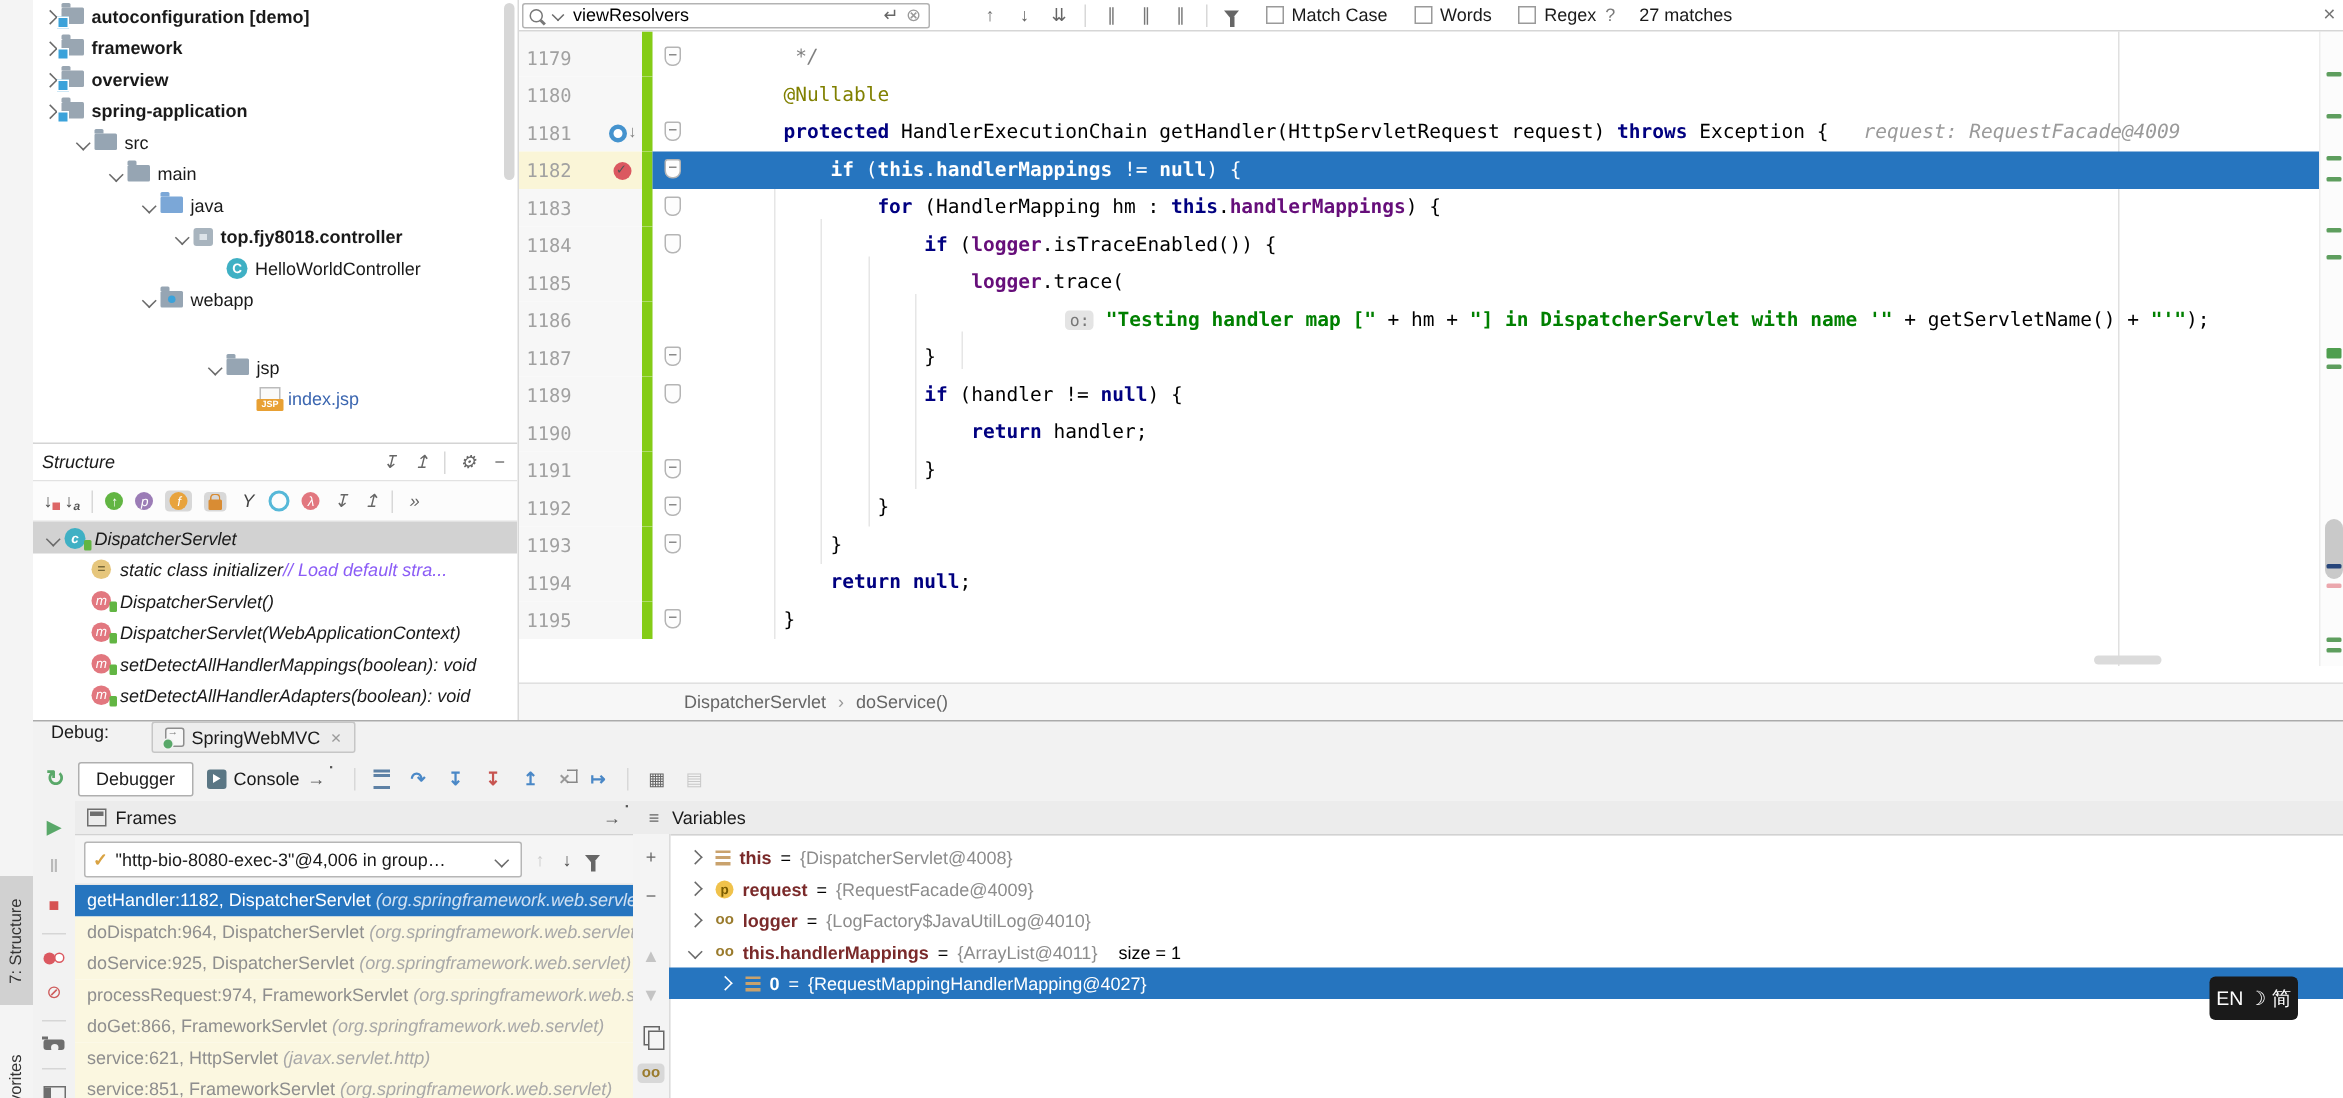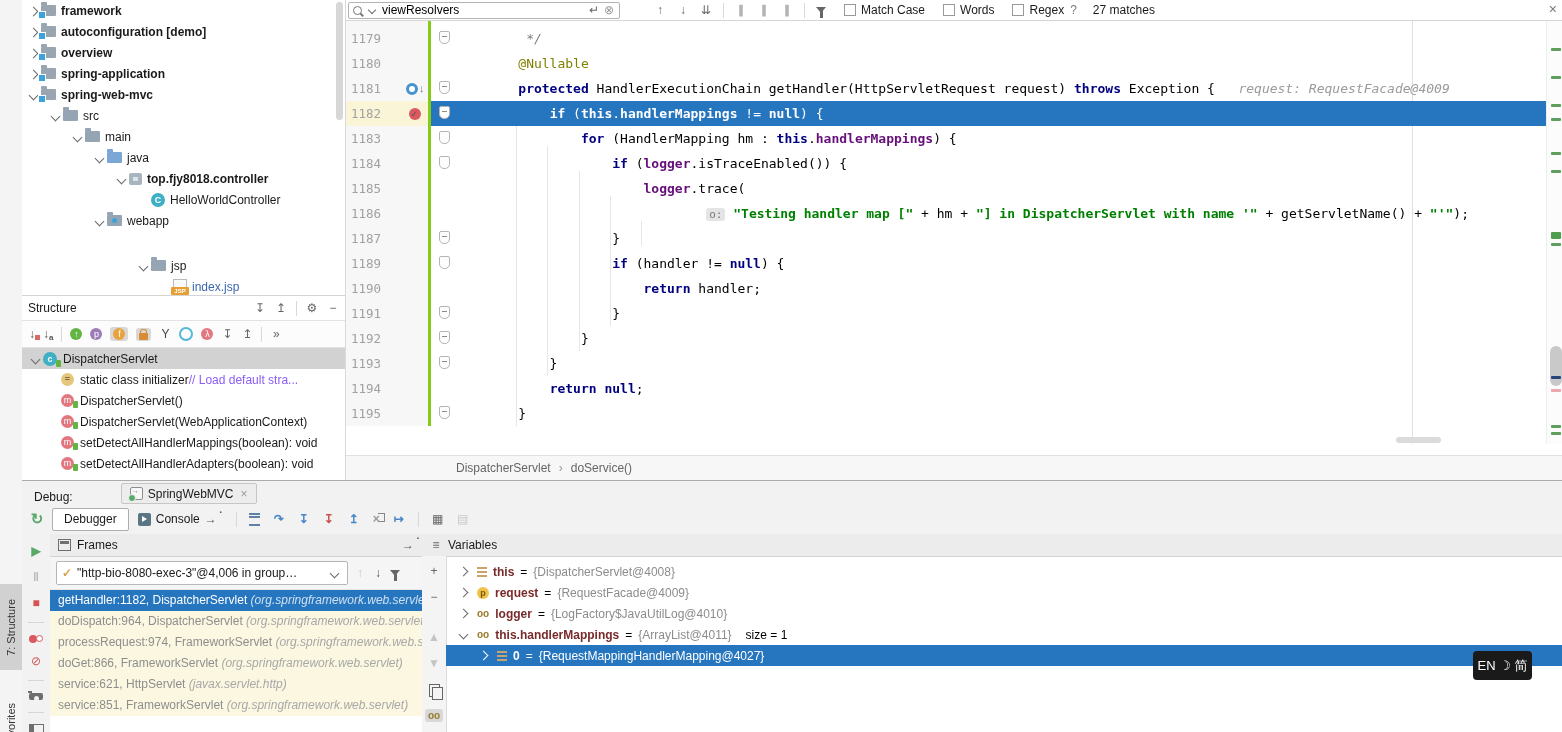--- a/index.html
+++ b/index.html
@@ -32,21 +32,21 @@
   .i-pkg{width:13px;height:12px;background:#A8B4BE;border-radius:2px;position:relative;flex:0 0 13px;}
   .i-pkg::after{content:"";position:absolute;left:4px;top:4px;width:5px;height:4px;background:#DDE3E8;}
   .i-class{width:14px;height:14px;border-radius:50%;background:#3FB0C4;color:#fff;font-size:9px;font-weight:bold;text-align:center;line-height:14px;flex:0 0 14px;}
   .i-jsp{width:12px;height:14px;background:#FAFAFA;border:1px solid #BBB;position:relative;flex:0 0 12px;}
   .i-jsp::after{content:"JSP";position:absolute;bottom:-1px;left:-3px;right:-3px;background:#E8A033;color:#fff;font-size:6px;line-height:8px;text-align:center;border-radius:1px;font-weight:bold;}
   .ovl{position:relative;}
   .ovl::after{content:"";position:absolute;right:-4px;bottom:-1px;width:5px;height:7px;background:#62B543;border-radius:1px;}
   .i-init{width:13px;height:13px;border-radius:50%;background:#E6C67C;color:#7a6a3a;font-size:9px;font-weight:bold;text-align:center;line-height:13px;flex:0 0 13px;}
   .i-method{width:13px;height:13px;border-radius:50%;background:#E2777F;color:#fff;font-size:9px;text-align:center;line-height:13px;flex:0 0 13px;}
   
-  .struct{left:22px;top:295px;width:323px;height:185px;background:#fff;border-top:1px solid #D4D4D4;overflow:hidden;}
+  .struct{left:22px;top:295px;width:323px;height:185px;background:#fff;border-top:1px solid #D4D4D4;overflow:hidden;font-style:italic;}
   .sheader{height:24px;display:flex;align-items:center;border-bottom:1px solid #E2E2E2;padding:0 6px;}
   .sheader .ttl{color:#1a1a1a;}
   .sheader .hicons{margin-left:auto;display:flex;align-items:center;gap:9px;}
   .stoolbar{height:26px;display:flex;align-items:center;gap:8px;padding:0 7px;border-bottom:1px solid #E2E2E2;background:#FCFCFC;}
   .srow{height:21px;display:flex;align-items:center;white-space:nowrap;}
   .srow.sel{background:#D2D2D2;}
   .srow .lbl{margin-left:6px;}
   .srow .cmt{color:#8b5cf6;}
   .sep-v{width:1px;height:15px;background:#D8D8D8;}
   .actbg{background:#D8D8D8;border-radius:3px;padding:1px 3px;display:inline-flex;align-items:center;justify-content:center;}
@@ -73,21 +73,21 @@
   .matches{margin-left:16px;color:#1a1a1a;}
   .fb-icons{display:flex;align-items:center;gap:11px;margin-left:34px;}
   .fb-close{position:absolute;right:6px;top:1px;font-size:14px;color:#777;}
   .guides{position:absolute;left:0;top:0;}
   .guide{position:absolute;width:1px;background:#E6E6E6;}
   .mguide{position:absolute;width:1px;background:#E0E0E0;top:20px;height:424px;}
   .rows{position:absolute;left:0;top:20px;right:16px;}
   .eline{height:25px;display:flex;font-family:"DejaVu Sans Mono",monospace;font-size:13px;line-height:25px;}
   .eline.partial{height:6px;overflow:hidden;}
   .eline.partial > *{margin-top:-19px;}
-  .g{width:82px;flex:0 0 82px;background:#F7F7F7;border-right:3px solid #84cc16;display:flex;}
+  .g{width:82px;flex:0 0 82px;background:#F7F7F7;border-right:7px solid #84cc16;display:flex;}
   .g .num{width:52px;padding-left:5px;color:#A1A1A1;font-size:12.5px;}
   .g .gi{width:26px;position:relative;display:flex;align-items:center;justify-content:center;gap:1px;}
   .cw{flex:1;position:relative;padding-left:56px;white-space:pre;overflow:hidden;}
   .exec .cw{background:#2675BF;}
   .exec .cw span{color:#fff !important;}
   .exec .g{background:#FAF5D7;}
   .fold{position:absolute;left:8px;top:5px;width:11px;height:13px;background:#FDFDFD;border:1px solid #B5B5B5;border-radius:2px 2px 5px 5px;box-sizing:border-box;}
   .fold.m::after{content:"";position:absolute;left:2px;right:2px;top:4px;border-top:1px solid #8a8a8a;}
   .tk-k{color:#000080;font-weight:bold;}
   .tk-f{color:#660E7A;font-weight:bold;}
@@ -104,21 +104,21 @@
   .gi .arr{color:#7c7c7c;font-weight:bold;font-size:11px;font-family:"Liberation Sans",sans-serif;}
   .estripe{position:absolute;right:0;top:0;width:16px;height:444px;background:#FCFCFC;border-left:1px solid #EDEDED;}
   .mark{position:absolute;right:2px;width:10px;border-radius:1px;}
   .echeck{position:absolute;right:1px;top:8px;color:#3D9440;font-size:12px;font-weight:bold;}
   .ethumb{position:absolute;right:1px;top:346px;width:12px;height:40px;background:#C9C9C9;border-radius:6px;}
   .hthumb{position:absolute;left:1050px;top:437px;width:45px;height:6px;background:#DBDBDB;border-radius:3px;}
   .crumbs{position:absolute;left:0;right:0;top:455px;height:24px;background:#F7F7F7;border-top:1px solid #E0E0E0;display:flex;align-items:center;padding-left:110px;color:#666;gap:8px;}
   .crumbs .sep{color:#999;}
   
   .debug{left:22px;top:480px;width:1540px;height:252px;background:#F2F2F2;border-top:1px solid #ABABAB;}
-  .dtitle{position:absolute;left:0;top:0;right:0;height:23px;display:flex;align-items:flex-end;gap:20px;}
+  .dtitle{position:absolute;left:0;top:0;right:0;height:23px;display:flex;align-items:flex-start;}
   .dtitle .t{margin-left:12px;color:#1a1a1a;}
   .dtab{margin-left:28px;height:19px;display:flex;align-items:center;gap:5px;padding:0 8px;background:#EDEDED;border:1px solid #C6C6C6;border-radius:2px;}
   .dtab .x{color:#9a9a9a;font-size:12px;margin-left:2px;}
   .ic-dtab{width:11px;height:11px;border:1px solid #8E8E8E;border-radius:2px;position:relative;background:#F7F7F7;}
   .ic-dtab::before{content:"";position:absolute;left:-3px;bottom:-3px;width:6px;height:6px;border-radius:50%;background:#59A869;border:1px solid #F2F2F2;}
   .ic-dtab::after{content:"→";font-size:7px;color:#777;position:absolute;left:1px;top:-1px;}
   .dtoolbar{position:absolute;left:0;top:23px;right:0;height:30px;background:#F2F2F2;border-bottom:1px solid #D4D4D4;display:flex;align-items:center;}
   .rerun-slot{width:30px;display:flex;justify-content:center;}
   .tab-dbg{height:21px;line-height:21px;padding:0 11px;background:#fff;border:1px solid #AFAFAF;border-radius:2px;}
   .tab-con{height:21px;display:flex;align-items:center;gap:5px;padding:0 9px;color:#1a1a1a;}
@@ -185,41 +185,36 @@
     </div>
     <div class="stripe-item" style="top:686px;height:92px;">
       <span class="vlabel">2: Favorites</span>
     </div>
   </div>
 
   <div class="abs proj" id="proj-tree">
       <div class="prow" style="padding-left: 4px;">
         <span class="chevslot"><span class="chev"></span></span>
         <span class="i-module"></span>
-        <span class="lbl bold">framework</span>
+        <span class="lbl bold">autoconfiguration [demo]</span>
       </div>
       <div class="prow" style="padding-left: 4px;">
         <span class="chevslot"><span class="chev"></span></span>
         <span class="i-module"></span>
-        <span class="lbl bold">autoconfiguration [demo]</span>
+        <span class="lbl bold">framework</span>
       </div>
       <div class="prow" style="padding-left: 4px;">
         <span class="chevslot"><span class="chev"></span></span>
         <span class="i-module"></span>
         <span class="lbl bold">overview</span>
       </div>
       <div class="prow" style="padding-left: 4px;">
         <span class="chevslot"><span class="chev"></span></span>
         <span class="i-module"></span>
         <span class="lbl bold">spring-application</span>
-      </div>
-      <div class="prow" style="padding-left: 4px;">
-        <span class="chevslot"><span class="chev d"></span></span>
-        <span class="i-module"></span>
-        <span class="lbl bold">spring-web-mvc</span>
       </div>
       <div class="prow" style="padding-left: 26px;">
         <span class="chevslot"><span class="chev d"></span></span>
         <span class="i-folder"></span>
         <span class="lbl">src</span>
       </div>
       <div class="prow" style="padding-left: 48px;">
         <span class="chevslot"><span class="chev d"></span></span>
         <span class="i-folder"></span>
         <span class="lbl">main</span>
@@ -580,20 +575,21 @@
           <span class="txt">"http-bio-8080-exec-3"@4,006 in group…</span>
           <span class="chev d"></span>
         </span>
         <span class="ig" style="color:#C9C9C9;font-weight:bold;">↑</span>
         <span class="ig" style="color:#555;font-weight:bold;">↓</span>
         <span class="ic-funnel"></span>
       </div>
       <div id="frames-list">
           <div class="frow sel"><span>getHandler:1182, DispatcherServlet </span><span class="pkg">(org.springframework.web.servlet)</span></div>
           <div class="frow"><span>doDispatch:964, DispatcherServlet </span><span class="pkg">(org.springframework.web.servlet)</span></div>
+          <div class="frow"><span>doService:925, DispatcherServlet </span><span class="pkg">(org.springframework.web.servlet)</span></div>
           <div class="frow"><span>processRequest:974, FrameworkServlet </span><span class="pkg">(org.springframework.web.servlet)</span></div>
           <div class="frow"><span>doGet:866, FrameworkServlet </span><span class="pkg">(org.springframework.web.servlet)</span></div>
           <div class="frow"><span>service:621, HttpServlet </span><span class="pkg">(javax.servlet.http)</span></div>
           <div class="frow"><span>service:851, FrameworkServlet </span><span class="pkg">(org.springframework.web.servlet)</span></div>
         </div>
     </div>
 
     <div class="vars">
       <div class="phead">
         <span class="ig" style="font-weight:bold;">≡</span>

